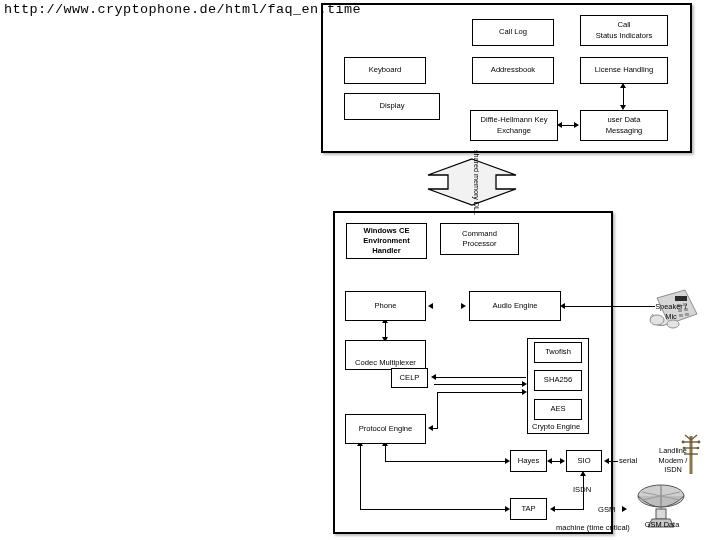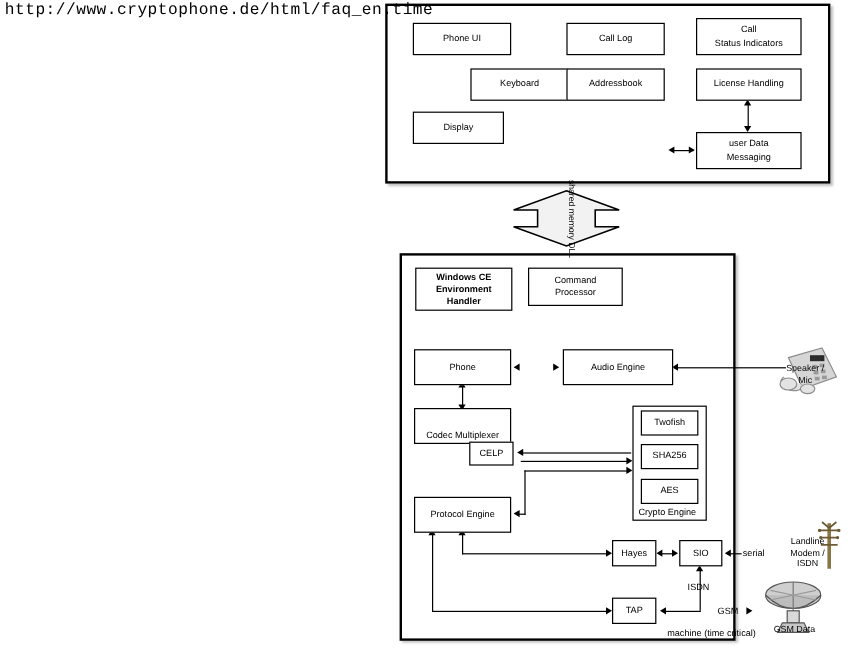--- a/index.html
+++ b/index.html
@@ -153,35 +153,36 @@
 </style>
 </head>
 <body>
 
 <div id="page">
 
   <div id="url-bar">http://www.cryptophone.de/html/faq_en.time</div>
 
   <div class="panel" style="left:321px; top:3px; width:371px; height:150px;"></div>
 
-  <div class="node" style="left:344px; top:19px; width:82px; height:27px;">
-    <span>Phone UI</span>
-  </div>
-  <div class="node" style="left:344px; top:57px; width:82px; height:27px;margin-left:48px;">
+  <div class="node" style="left:344px; top:57px; width:82px; height:27px;">
     <span>Keyboard</span>
   </div>
-  <div class="node" style="left:344px; top:93px; width:76px; height:27px;">
+  <div class="node" style="left:344px; top:93px; width:96px; height:27px;">
     <span>Display</span>
   </div>
 
   <div class="node" style="left:472px; top:19px; width:82px; height:27px;">
     <span>Call Log</span>
   </div>
   <div class="node" style="left:472px; top:57px; width:82px; height:27px;">
     <span>Addressbook</span>
+  </div>
+  <div class="node" style="left:470px; top:110px; width:88px; height:31px; white-space:pre-line;">
+    <span>Diffie-Hellmann Key
+Exchange</span>
   </div>
 
   <div class="node" style="left:580px; top:15px; width:88px; height:31px; white-space:pre-line;">
     <span>Call
 Status Indicators</span>
   </div>
   <div class="node" style="left:580px; top:57px; width:88px; height:27px;">
     <span>License Handling</span>
   </div>
   <div class="node" style="left:580px; top:110px; width:88px; height:31px; white-space:pre-line;">

